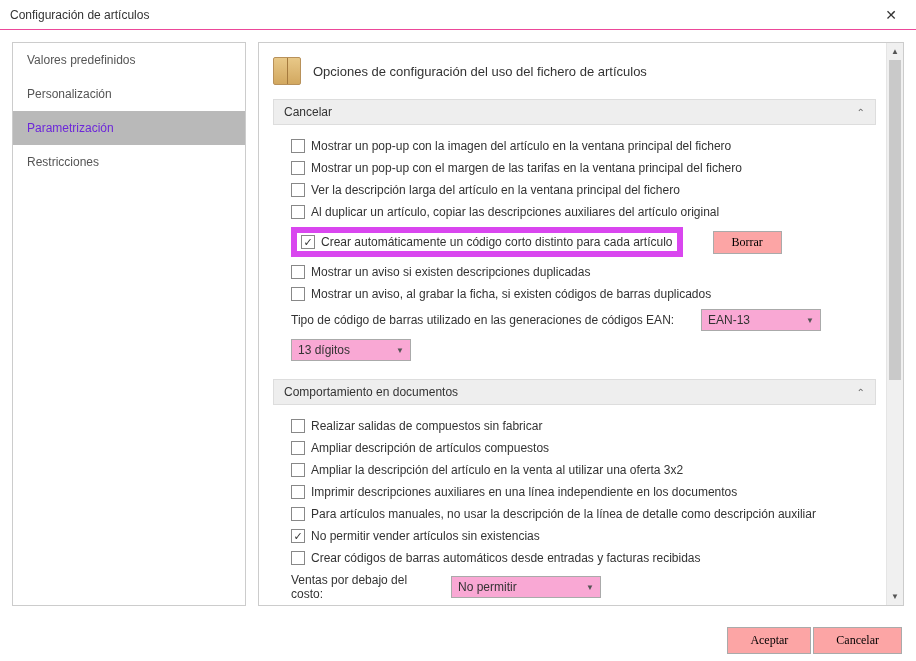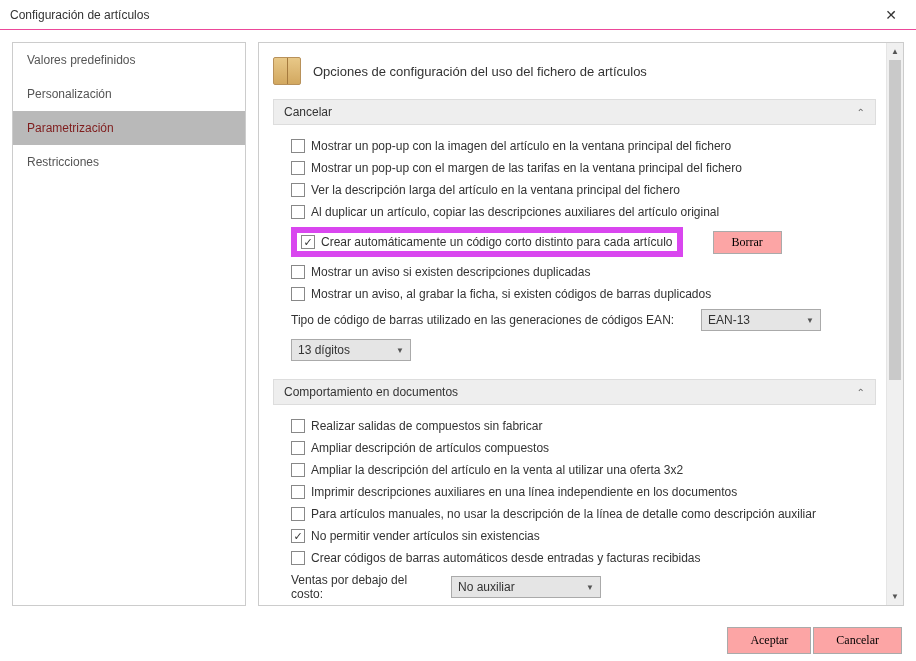--- a/index.html
+++ b/index.html
@@ -39,21 +39,21 @@
     border: 1px solid #ccc;
     background: #fff;
   }
   .sidebar-item {
     padding: 10px 14px;
     cursor: pointer;
     color: #555;
   }
   .sidebar-item.selected {
     background: #b9b9b9;
-    color: #7f1d1d;
+    color: #6d28d9;
   }
   .content-wrap {
     flex: 1;
     border: 1px solid #ccc;
     position: relative;
     display: flex;
   }
   .content {
     flex: 1;
     overflow-y: auto;
@@ -167,21 +167,21 @@
   .field-row {
     display: flex;
     align-items: center;
     padding: 4px 0;
     gap: 10px;
   }
   .field-label { width: 400px; }
   .field-label-short { width: 150px; }
   .select {
     border: 1px solid #aaa;
-    background: #e5e5e5;
+    background: #f9a8d4;
     padding: 2px 6px;
     width: 120px;
     display: flex;
     align-items: center;
     justify-content: space-between;
     cursor: pointer;
     height: 22px;
   }
   .select .triangle {
     font-size: 8px;
@@ -302,21 +302,21 @@
           <span class="checkbox checked"></span>
           <span class="check-label">No permitir vender artículos sin existencias</span>
         </div>
         <div class="check-row">
           <span class="checkbox"></span>
           <span class="check-label">Crear códigos de barras automáticos desde entradas y facturas recibidas</span>
         </div>
         <div class="field-row">
           <span class="field-label-short">Ventas por debajo del costo:</span>
           <span class="select" style="width:150px">
-            <span>No auxiliar</span>
+            <span>No permitir</span>
             <span class="triangle">▼</span>
           </span>
         </div>
       </div>
     </div>
     <div class="scrollbar">
       <div class="scroll-arrow">▲</div>
       <div class="scroll-track">
         <div class="scroll-thumb"></div>
       </div>

